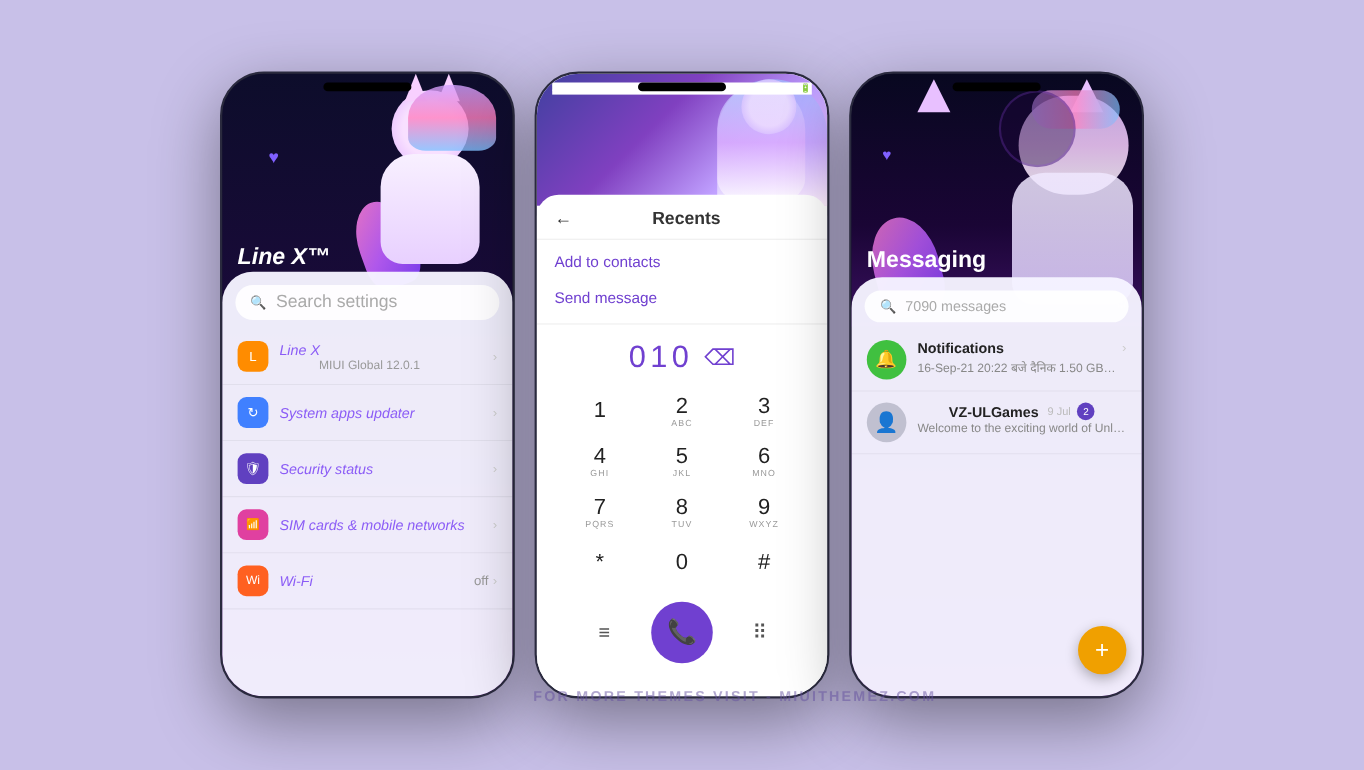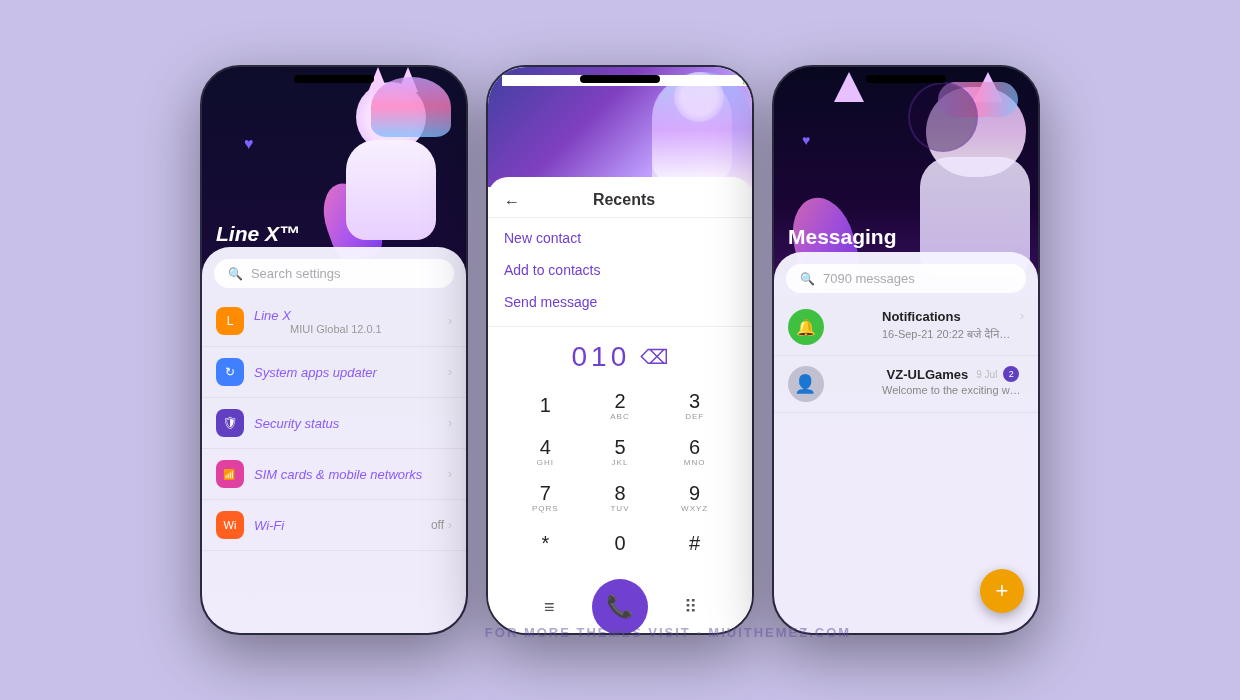--- a/index.html
+++ b/index.html
@@ -90,21 +90,21 @@
       gap: 8px;
       margin: 12px 12px 8px;
     }
 
     .search-icon-small {
       color: #999;
       font-size: 12px;
     }
 
     .search-text {
-      font-size: 13px;
+      font-size: 16px;
       color: #aaa;
     }
 
     .settings-list {
       margin-top: 4px;
     }
 
     .settings-item {
       display: flex;
       align-items: center;
@@ -178,21 +178,21 @@
       height: 115px;
       background: linear-gradient(180deg, #a0c0ff 0%, #c0a0ff 50%, #ffffff 100%);
       border-radius: 50px 50px 0 0;
       opacity: 0.7;
     }
 
     .phone2 .status-bar {
       position: absolute;
       top: 8px;
       left: 14px;
-      right: 2px;
+      right: 14px;
       display: flex;
       justify-content: space-between;
       align-items: center;
       z-index: 10;
     }
 
     .status-time {
       font-size: 10px;
       color: #fff;
       font-weight: 600;
@@ -390,21 +390,20 @@
       justify-content: center;
       font-size: 16px;
     }
 
     .avatar-green { background: #40c040; }
     .avatar-gray { background: #c0c0d0; }
 
     .msg-content {
       flex: 1;
       min-width: 0;
-      margin-left: 48px;
     }
 
     .msg-sender {
       font-size: 13px;
       font-weight: 600;
       color: #222;
     }
 
     .msg-preview {
       font-size: 11px;
@@ -645,21 +644,20 @@
     </div>
 
     <div class="dialer-content">
 
       <div class="dialer-header">
         <span class="back-arrow">←</span>
         <span class="dialer-title">Recents</span>
       </div>
 
       <div class="contact-options">
-        <div class="contact-option">New contact</div>
         <div class="contact-option">Add to contacts</div>
         <div class="contact-option">Send message</div>
       </div>
 
       <div class="dialer-divider"></div>
 
       <div class="number-display">
         <span class="number-text">010</span>
         <span class="backspace-btn">⌫</span>
       </div>

